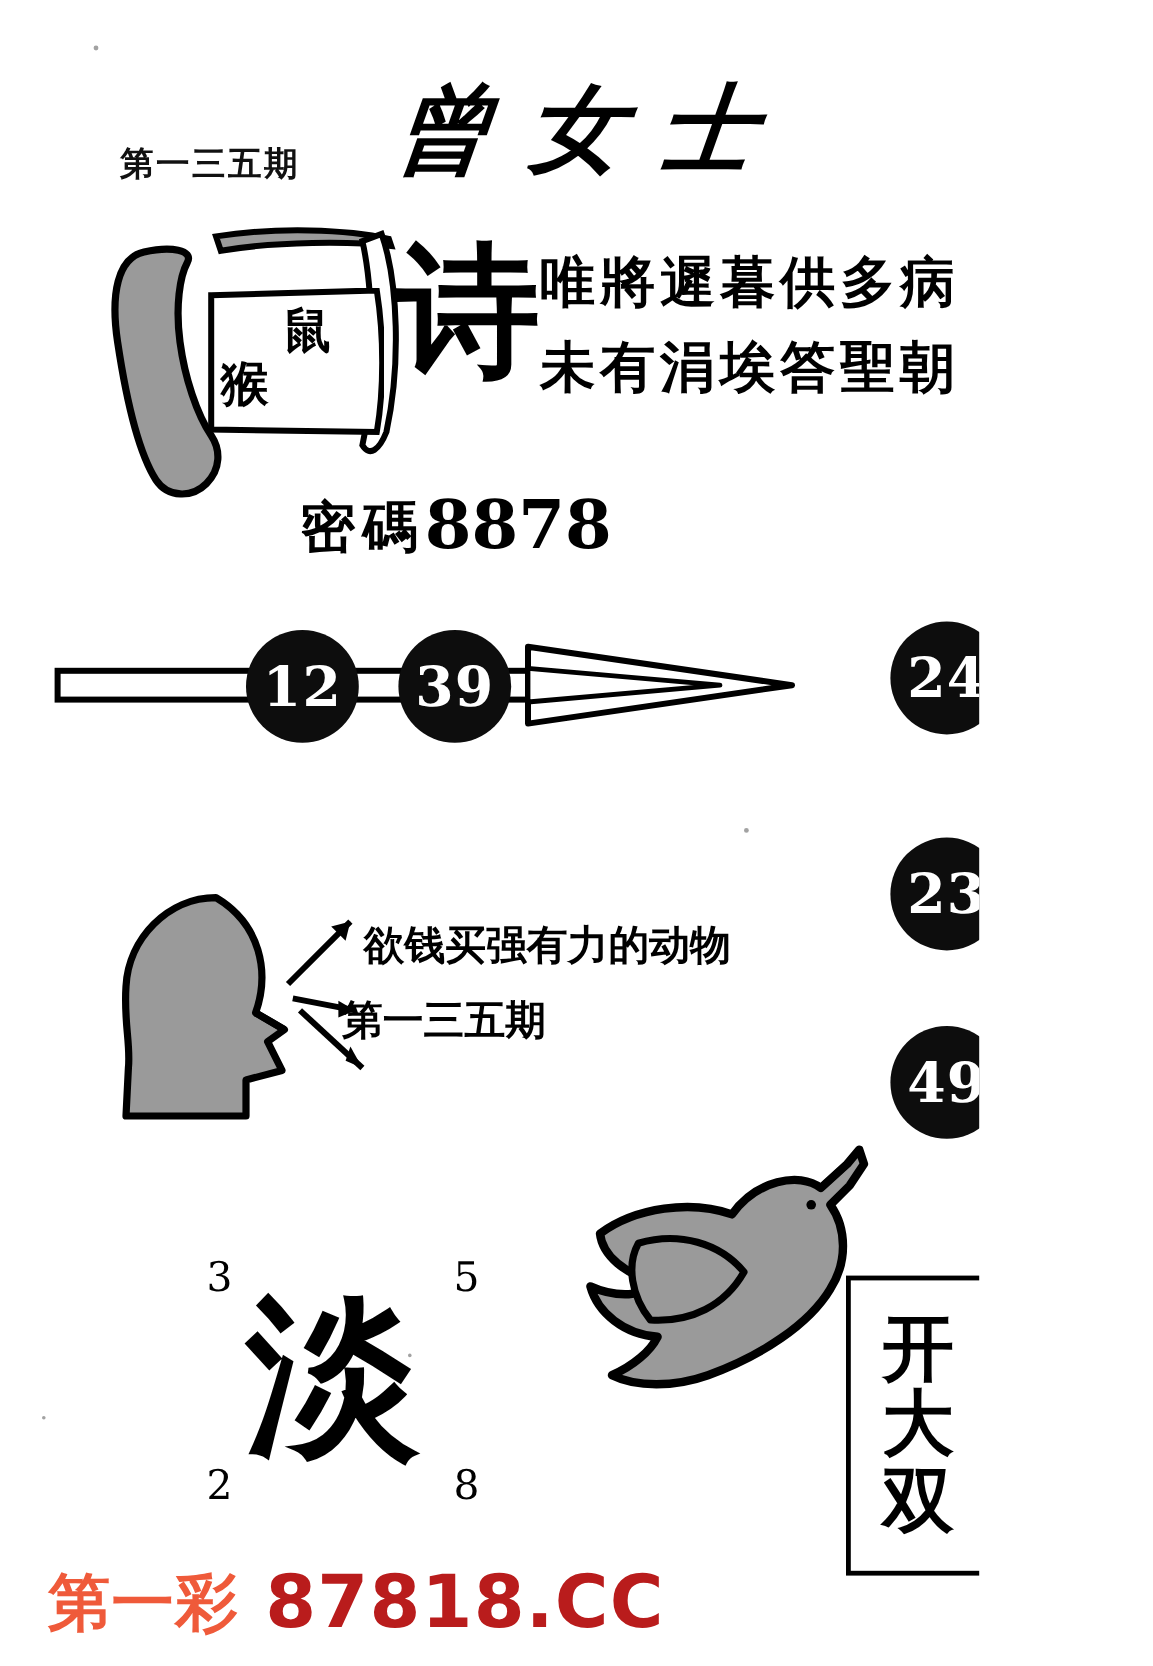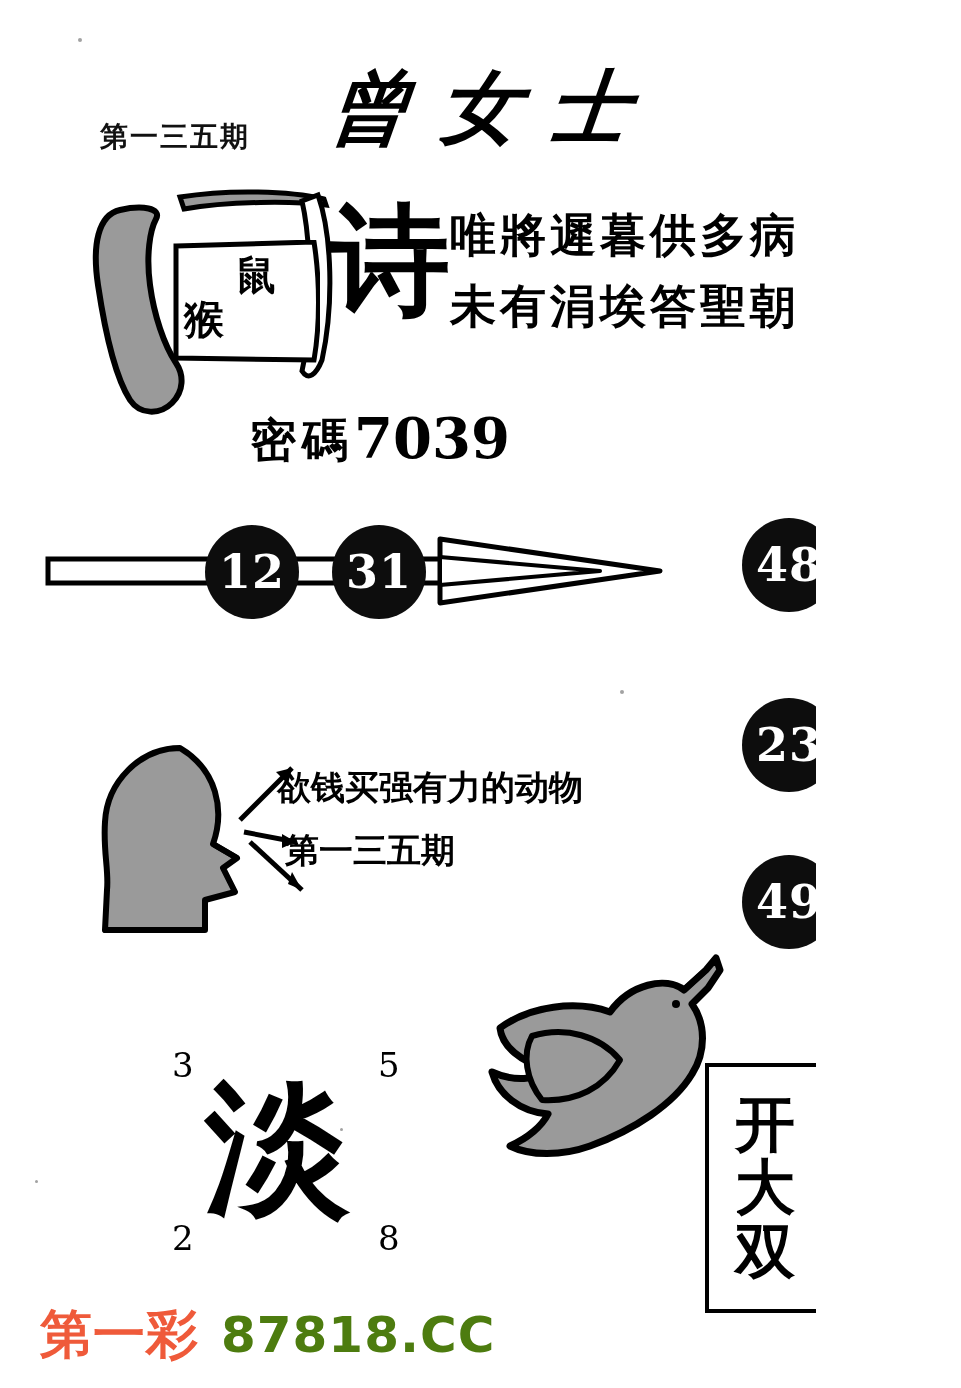--- a/index.html
+++ b/index.html
@@ -173,21 +173,21 @@
     height: 160px;
   }
   .tip-line {
     position: absolute;
     font-family: "DejaVu Serif", serif;
     font-size: 34px;
     font-weight: bold;
     color: #000;
     white-space: nowrap;
   }
-  .tip-line-1 { left: 277px; top: 765px; }
+  .tip-line-1 { left: 303px; top: 765px; }
   .tip-line-2 { left: 285px; top: 828px; }
 
   
   .corner-digit {
     position: absolute;
     font-family: "DejaVu Serif", serif;
     font-size: 34px;
     color: #000;
   }
   .cd-tl { left: 172px; top: 1045px; }
@@ -253,23 +253,23 @@
   .footer-brand {
     font-family: "DejaVu Sans", sans-serif;
     font-size: 52px;
     font-weight: bold;
     color: #ef5a3a;
     letter-spacing: 1px;
     margin-left: 20px;
   }
   .footer-site {
     font-family: "DejaVu Sans", sans-serif;
-    font-size: 50px;
-    font-weight: bold;
-    color: #4d7c0f;
+    font-size: 61px;
+    font-weight: bold;
+    color: #b91c1c;
     letter-spacing: 1px;
   }
 
   
   .speck {
     position: absolute;
     background: #555;
     border-radius: 50%;
     opacity: .55;
   }
@@ -307,34 +307,34 @@
   </div>
 
   <div class="poem-char">诗</div>
 
   <div class="poem-lines">
     <div class="poem-line">唯將遲暮供多病</div>
     <div class="poem-line">未有涓埃答聖朝</div>
   </div>
 
   <div class="password-row">
-    <span class="password-label">密碼</span><span class="password-value">7039</span>
+    <span class="password-label">密碼</span><span class="password-value">8878</span>
   </div>
 
   <div class="arrow-svg">
     <svg width="640" height="135" viewBox="0 0 640 135">
       <rect x="8" y="54" width="470" height="24" fill="#ffffff" stroke="#000" stroke-width="5"></rect>
       <path d="M400 34 L620 66 L400 98 Z" fill="#ffffff" stroke="#000" stroke-width="5" stroke-linejoin="round"></path>
       <path d="M400 52 L560 66 L400 80 Z" fill="#ffffff" stroke="#000" stroke-width="4" stroke-linejoin="round"></path>
     </svg>
   </div>
 
   <div class="ball ball-2">12</div>
-  <div class="ball ball-3">31</div>
-  <div class="ball ball-4">48</div>
+  <div class="ball ball-3">39</div>
+  <div class="ball ball-4">24</div>
   <div class="ball ball-5">23</div>
   <div class="ball ball-6">49</div>
 
   <div class="head-svg">
     <svg width="230" height="200" viewBox="0 0 230 200">
       <path d="M95 8 C55 8 22 42 20 82 C18 112 24 130 22 150 L20 190 L120 190 L120 160 L150 152 L138 128 L152 118 L128 104 C140 70 132 30 95 8 Z" fill="#9a9a9a" stroke="#000" stroke-width="6" stroke-linejoin="round"></path>
       <path d="M152 118 L128 104" fill="none" stroke="#000" stroke-width="6"></path>
     </svg>
   </div>
 

